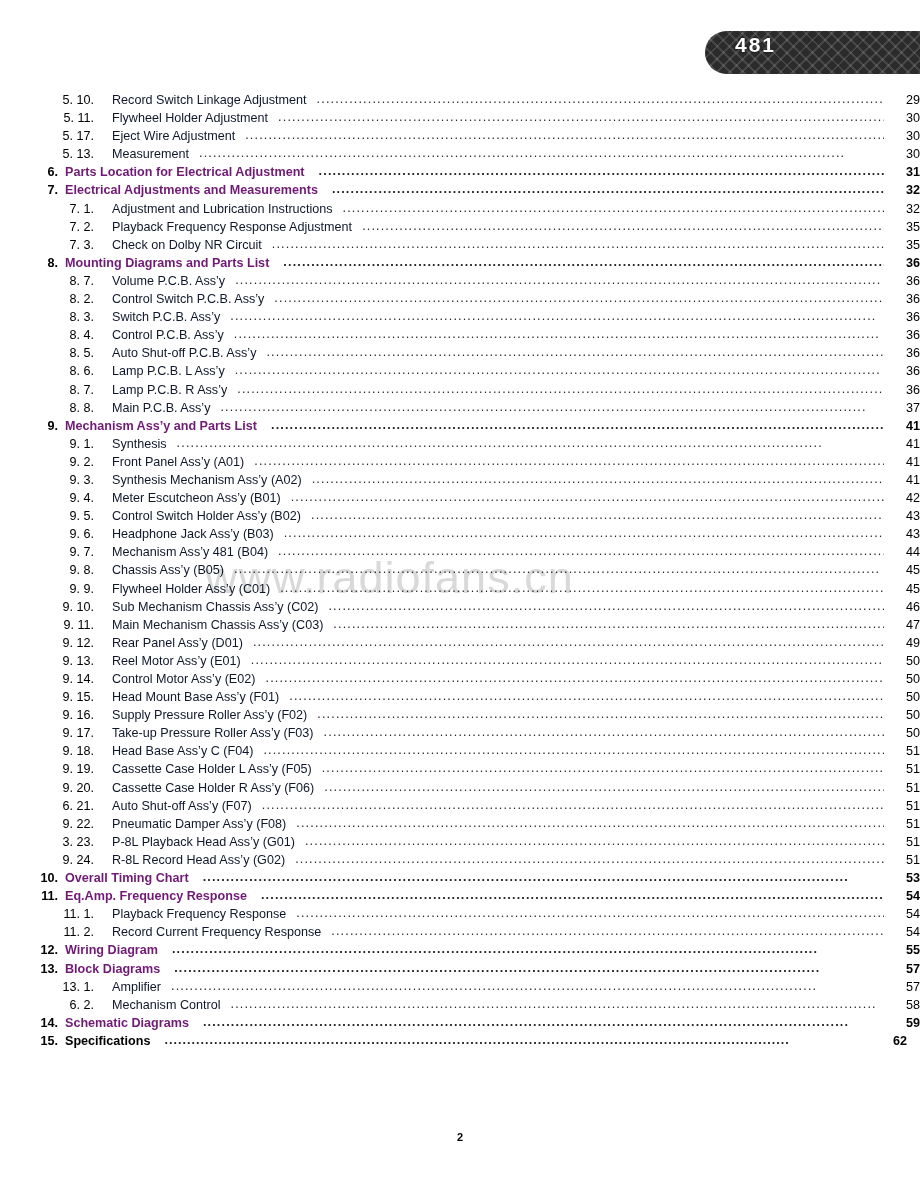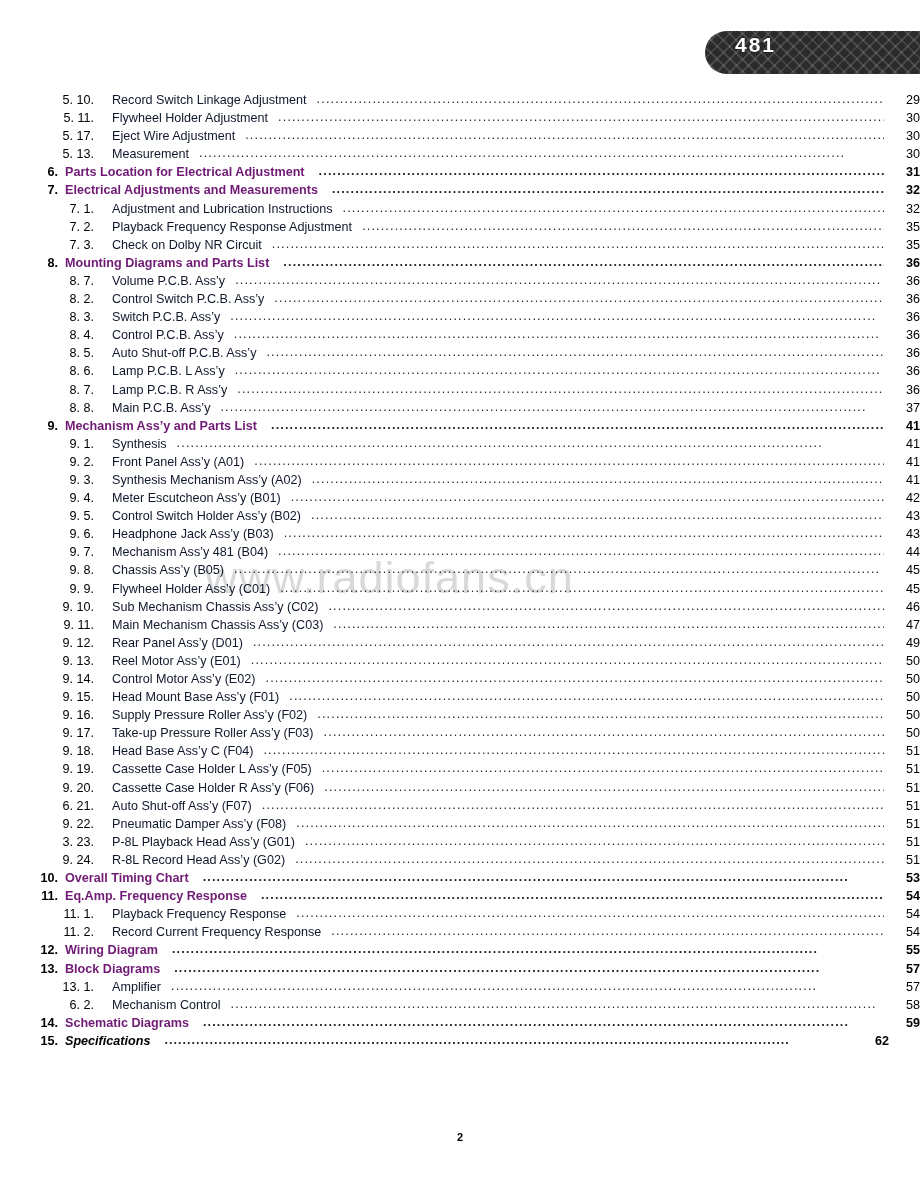--- a/index.html
+++ b/index.html
@@ -118,21 +118,20 @@
     width: 33px;
     margin-left: 25px;
     color: #000000;
   }
   .lvl1 .title {
     margin-left: 7px;
     color: #701a75;
   }
   .lvl1.black-title .title {
     color: #000000;
-    font-style: italic;
   }
   .lvl1 .leader {
     margin-left: 14px;
   }
 
   
   .lvl2 {
     font-weight: normal;
   }
   .lvl2 .num {
@@ -148,21 +147,21 @@
   .lvl2 .leader {
     margin-left: 10px;
   }
 
   
   .toc-row.tight .leader {
     margin-right: 0;
     letter-spacing: 1.0px;
   }
   .toc-row.tight .page {
-    padding-right: 31px;
+    padding-right: 13px;
   }
 
   
   #footer-page {
     position: absolute;
     left: 0;
     top: 1131px;
     width: 920px;
     text-align: center;
     font-size: 11px;

